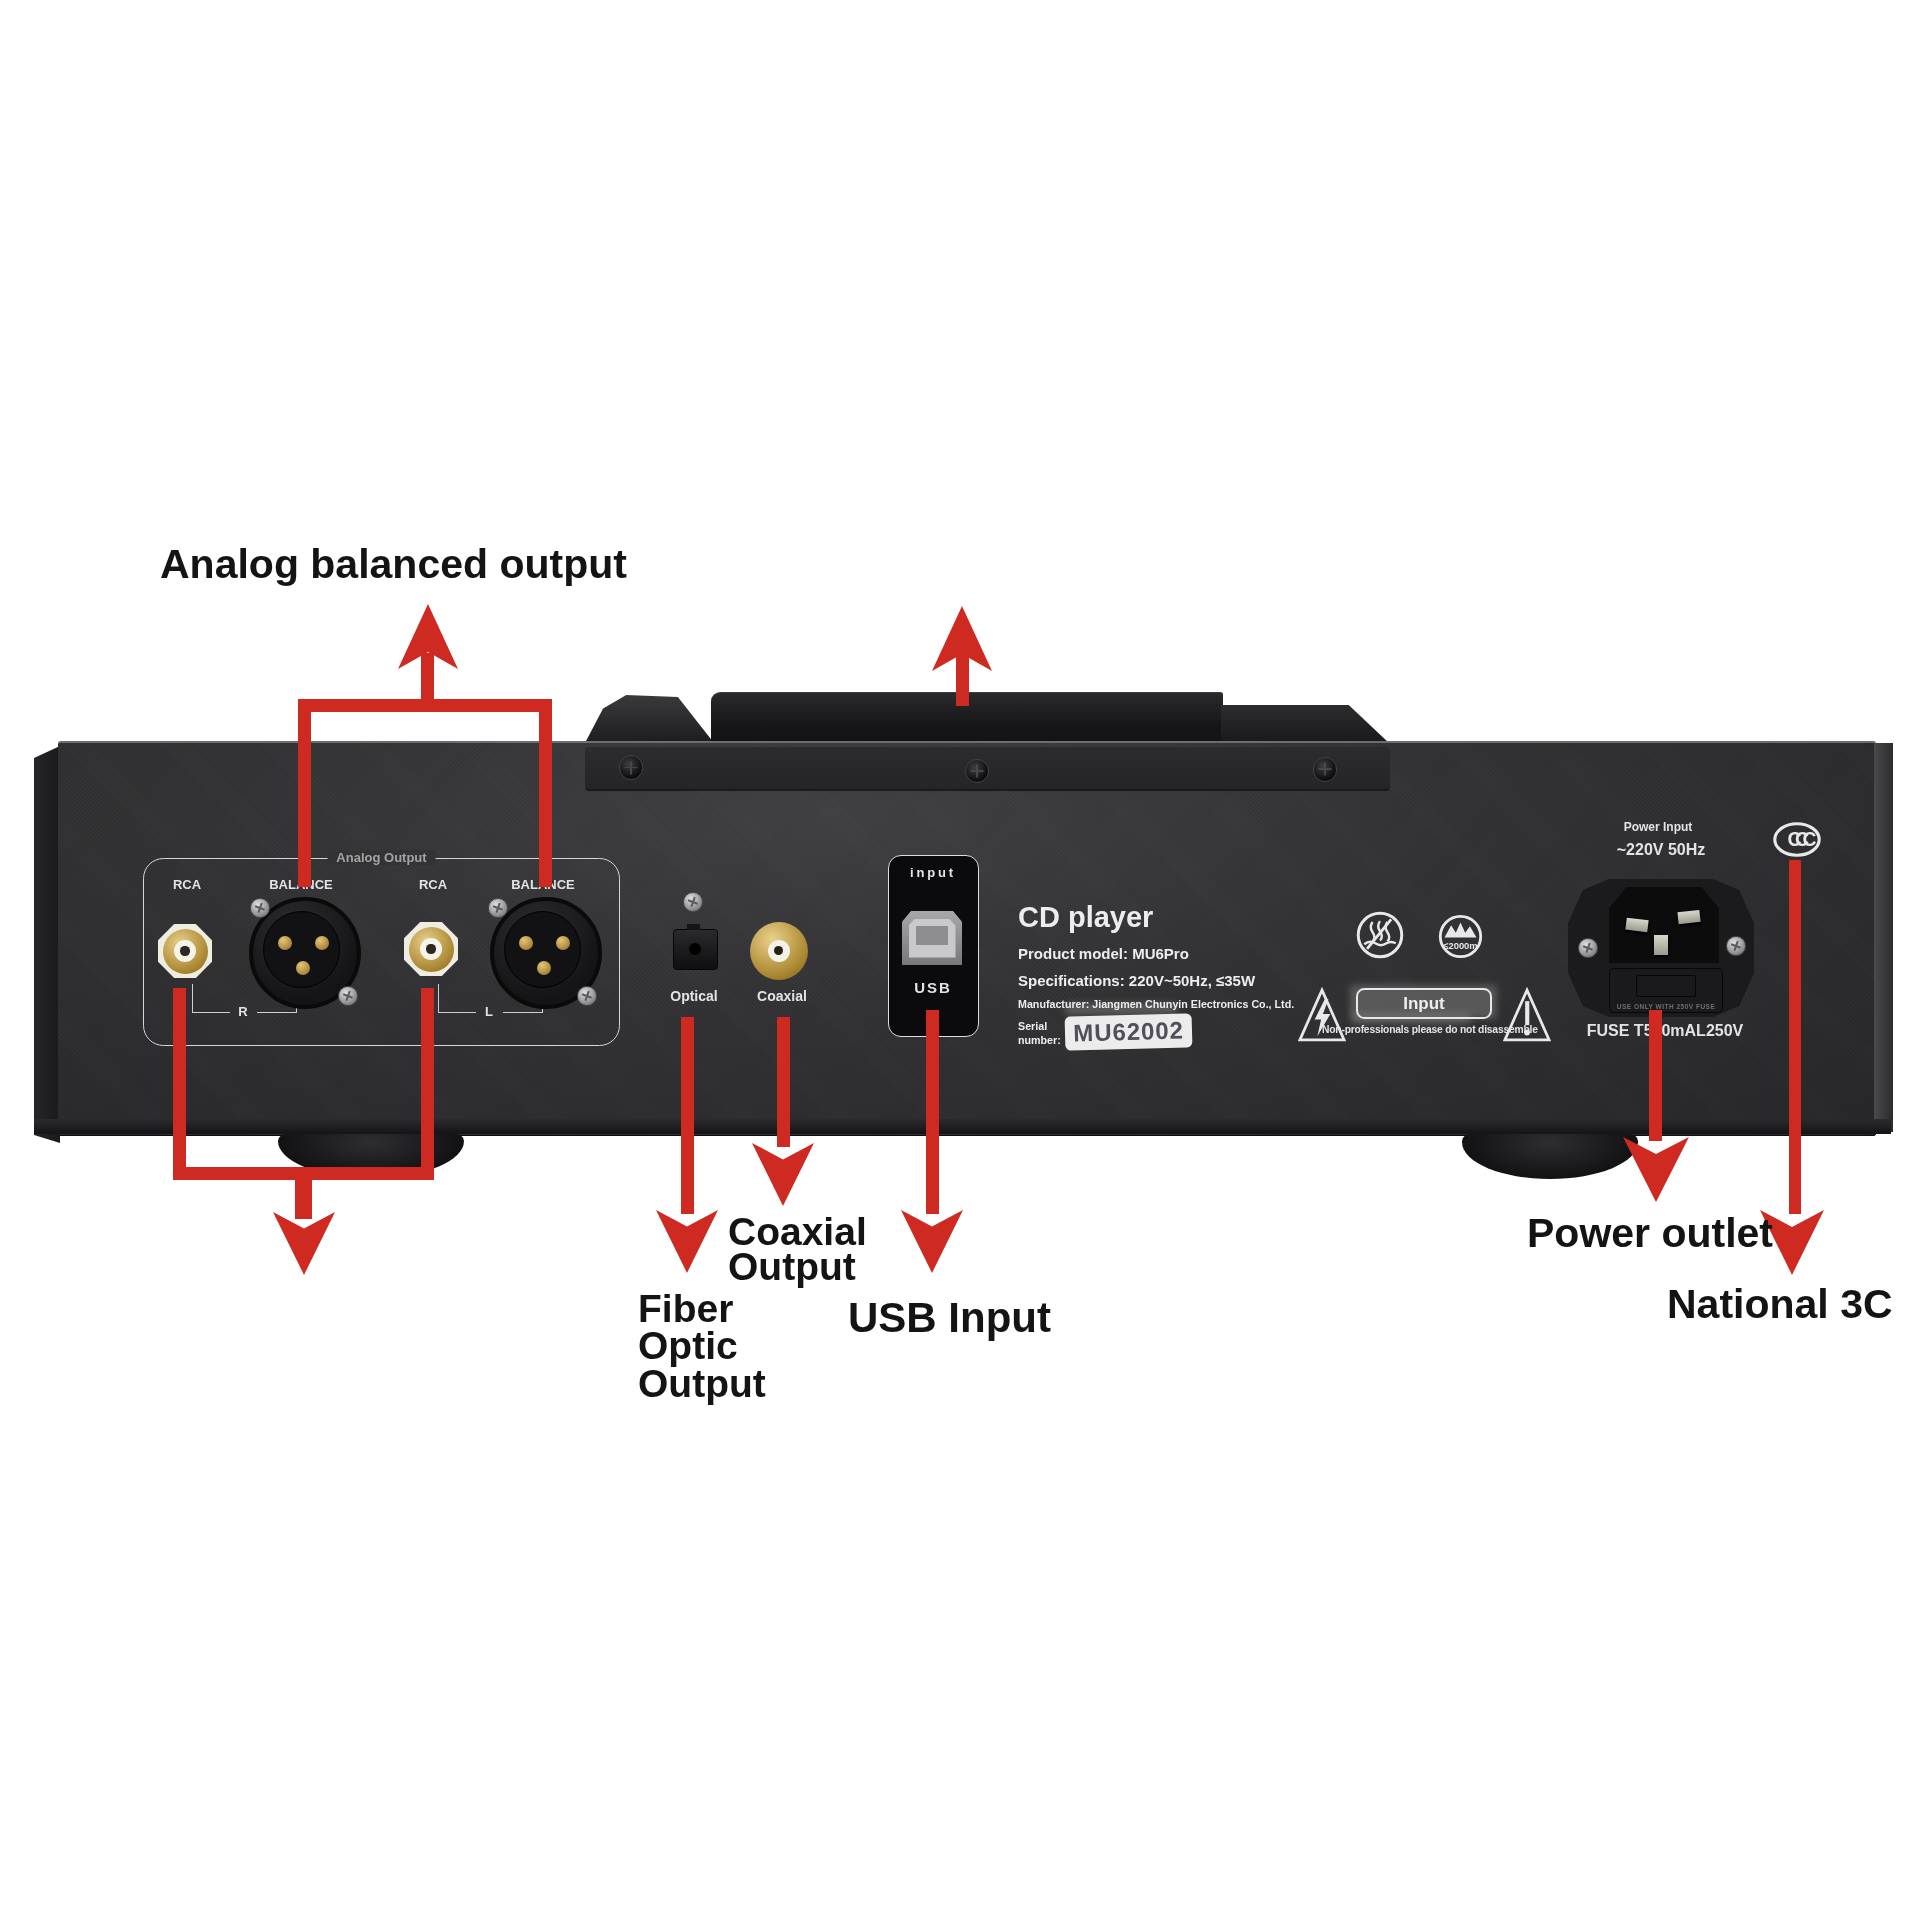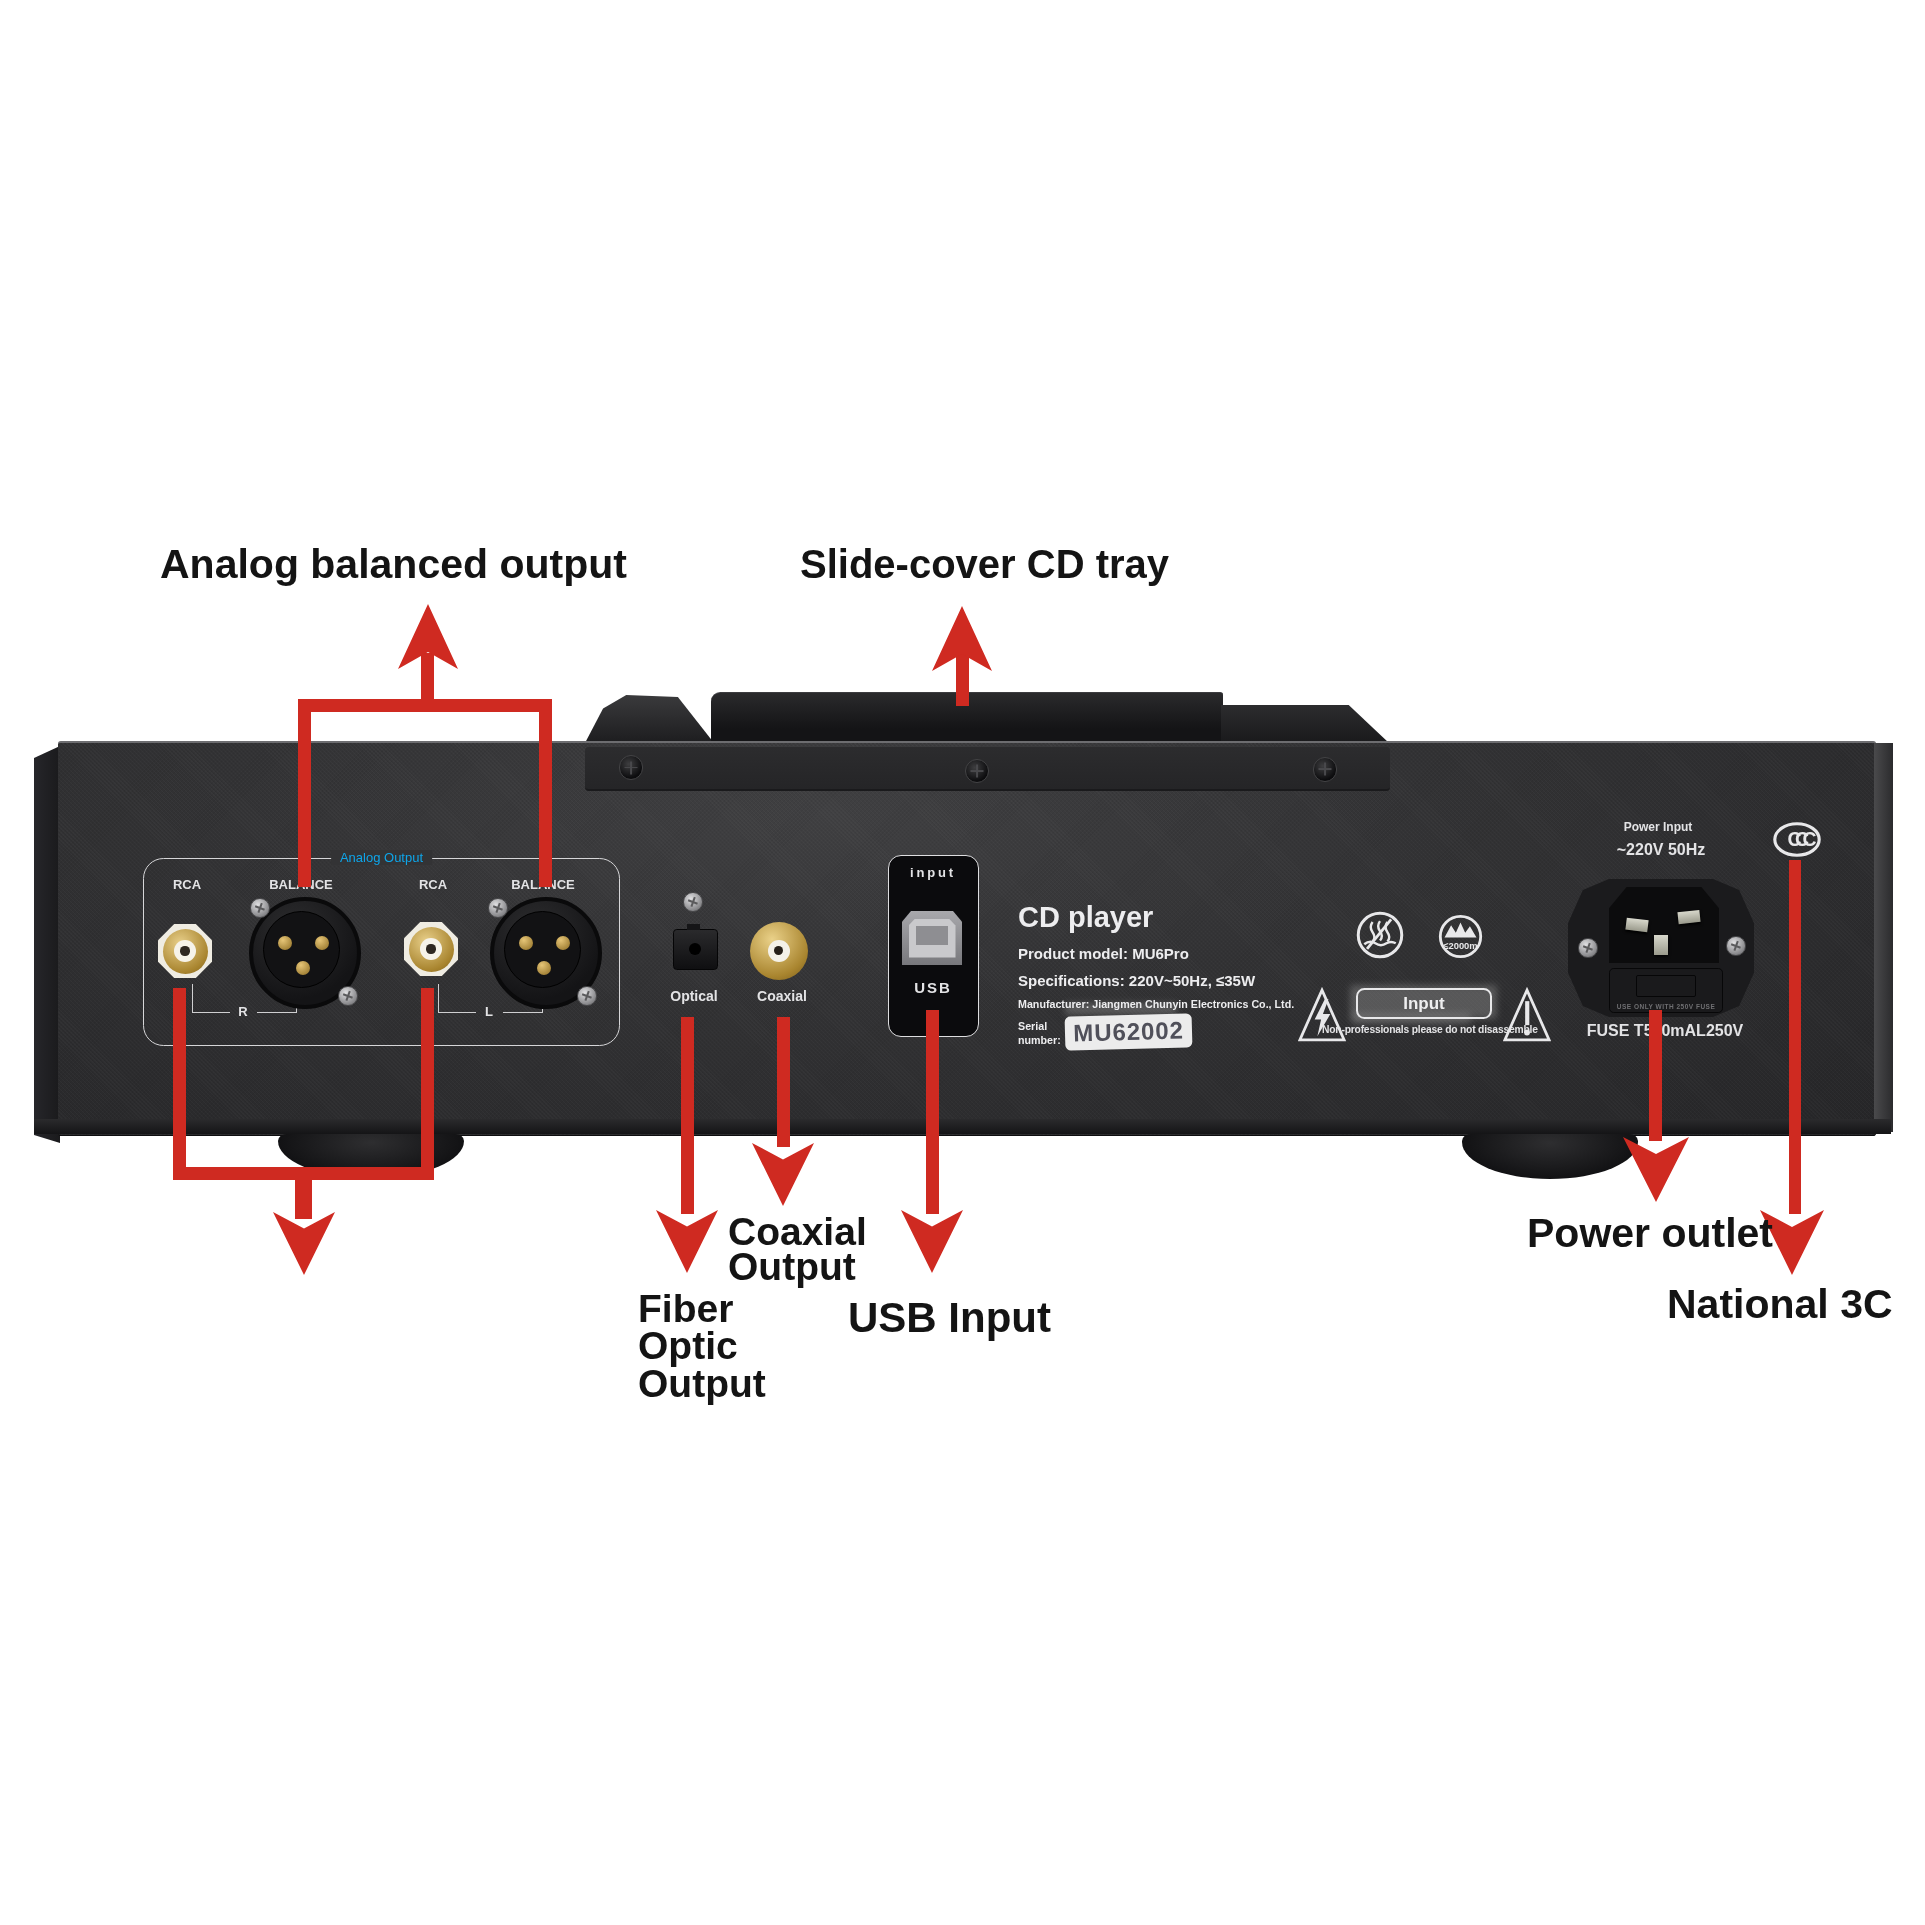--- a/index.html
+++ b/index.html
@@ -38,21 +38,21 @@
   .strip-screw{position:absolute;width:22.4px;height:22.4px;border-radius:50%;
     background:radial-gradient(circle at 40% 35%,#3e3e40,#0c0c0e 70%);border:0.9px solid #434345;}
   .strip-screw::before,.strip-screw::after{content:"";position:absolute;left:50%;top:50%;background:#49494c;}
   .strip-screw::before{width:13px;height:1.9px;transform:translate(-50%,-50%);}
   .strip-screw::after{width:1.9px;height:13px;transform:translate(-50%,-50%);}
   .foot{position:absolute;z-index:1;background:radial-gradient(ellipse at 50% 20%,#2e2e30,#101012 75%);
     border-radius:9.3px 9.3px 93px 93px / 7.5px 7.5px 39px 39px;}
   
   .pbox{position:absolute;border:1.9px solid #d6d6d8;border-radius:20.5px;z-index:3;}
   .pbox-title{position:absolute;left:50%;top:-9.3px;transform:translateX(-50%);background:#333335;
-    padding:0 9.3px;font-weight:normal;color:#0ea5e9;font-size:13px;white-space:nowrap;}
+    padding:0 9.3px;font-weight:bold;color:#a3a3a3;font-size:13px;white-space:nowrap;}
   .ptxt{position:absolute;font-weight:bold;color:#e3e3e5;z-index:4;white-space:nowrap;}
   .cx{transform:translateX(-50%);}
   
   .rca{position:absolute;width:54px;height:54px;z-index:4;}
   .rca .flange{position:absolute;inset:0;background:#efece2;border-radius:9.3px;
     clip-path:polygon(30% 0,70% 0,100% 30%,100% 70%,70% 100%,30% 100%,0 70%,0 30%);}
   .rca .hex{position:absolute;left:4.7px;top:4.7px;width:45px;height:45px;border-radius:50%;
     background:radial-gradient(circle at 38% 32%,#e8cf8a,#a8842e 70%,#7c5e1c);}
   .rca .ring{position:absolute;left:16px;top:16px;width:22.4px;height:22.4px;border-radius:50%;background:#f6f3ea;}
   .rca .hole{position:absolute;left:22.4px;top:22.4px;width:9.3px;height:9.3px;border-radius:50%;background:#2e2822;}
@@ -108,21 +108,20 @@
   .fusebay .slot{position:absolute;left:26px;top:5.6px;width:58px;height:20.5px;border:1.9px solid #060607;border-radius:1.9px;}
   .fusebay .tiny{position:absolute;left:0;right:0;bottom:1.9px;text-align:center;font-size:6.5px;color:#6f6f72;
     font-weight:bold;letter-spacing:0.5px;white-space:nowrap;}
 </style>
 </head>
 <body>
 
 <div class="canvas">
 
   <div class="al" style="left:160px;top:543px;font-size:41px;">Analog balanced output</div>
-  <div class="al" style="left:800px;top:543px;font-size:40px;">Slide-cover CD tray</div>
 
   <div class="cover-step"></div>
   <div class="cover-bar"></div>
   <div class="cover-shelf"></div>
   <div class="left-flange"></div>
   <div class="face"></div>
   <div class="right-edge"></div>
   <div class="bottom-lip"></div>
   <div class="top-strip">
     <div class="strip-screw" style="left:34px;top:8.4px;"></div>

